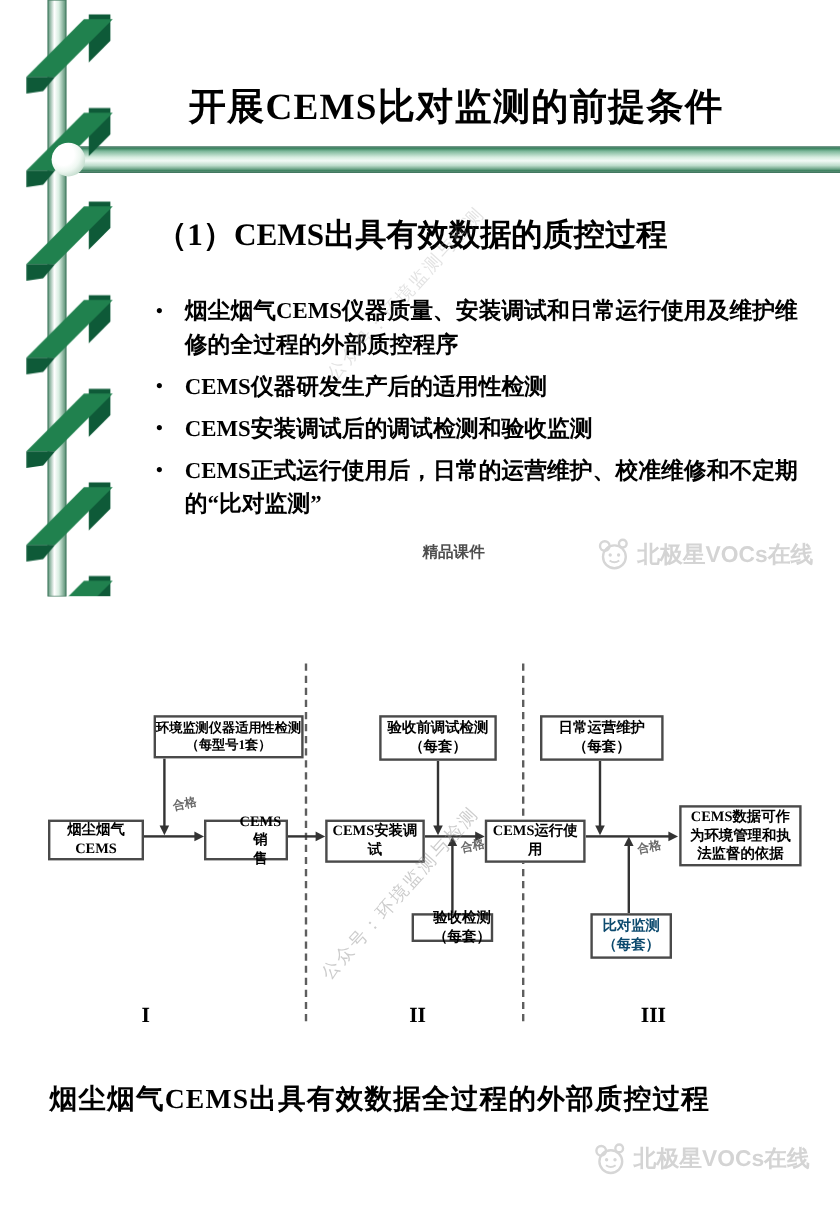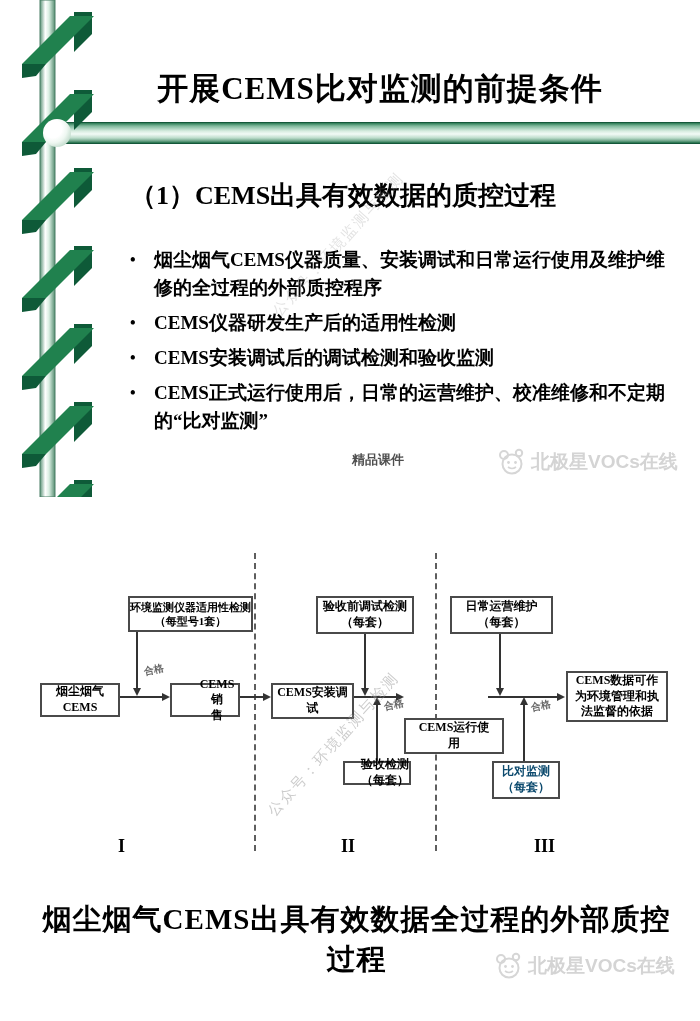--- a/index.html
+++ b/index.html
@@ -36,21 +36,21 @@
   .fbox-red{color:#0c4a6e;}
   .hl{position:absolute;height:2px;background:#333;z-index:2;}
   .vl{position:absolute;width:2px;background:#333;z-index:2;}
   .ar{position:absolute;width:0;height:0;z-index:2;}
   .ar-right{border-top:4px solid transparent;border-bottom:4px solid transparent;border-left:8px solid #333;}
   .ar-down{border-left:4px solid transparent;border-right:4px solid transparent;border-top:8px solid #333;}
   .ar-up{border-left:4px solid transparent;border-right:4px solid transparent;border-bottom:8px solid #333;}
   .pass{position:absolute;font-size:10px;color:#6a6a6a;font-weight:bold;transform:rotate(-12deg);z-index:2;}
   .sec{position:absolute;top:836px;font-size:18px;font-weight:bold;z-index:2;}
   .caption{position:absolute;left:0;top:900px;width:633px;text-align:center;
-           font-size:29px;font-weight:bold;letter-spacing:1px;padding-left:40px;}
+           font-size:23px;font-weight:bold;letter-spacing:1px;}
 </style>
 </head>
 <body>
 
 <div class="page">
 
   <svg class="spiral" width="84" height="497" viewBox="0 0 84 497">
     <defs>
       <linearGradient id="pole" x1="0" y1="0" x2="1" y2="0">
         <stop offset="0" stop-color="#5d9579"></stop>
@@ -116,21 +116,21 @@
   <div class="fbox" style="left:40px;top:683px;width:80px;height:34px;">烟尘烟气
 CEMS</div>
   <div class="fbox" style="left:170px;top:683px;width:70px;height:34px;padding-left:24px;">CEMS销
 售</div>
   <div class="fbox" style="left:271px;top:683px;width:83px;height:36px;">CEMS安装调
 试</div>
   <div class="fbox" style="left:316px;top:596px;width:98px;height:38px;">验收前调试检测
 （每套）</div>
   <div class="fbox" style="left:343px;top:761px;width:68px;height:24px;padding-left:16px;">验收检测
 （每套）</div>
-  <div class="fbox" style="left:404px;top:718px;width:100px;height:36px;">CEMS运行使
+  <div class="fbox" style="left:404px;top:683px;width:84px;height:36px;">CEMS运行使
 用</div>
   <div class="fbox" style="left:450px;top:596px;width:103px;height:38px;">日常运营维护
 （每套）</div>
   <div class="fbox" style="left:566px;top:671px;width:102px;height:51px;">CEMS数据可作
 为环境管理和执
 法监督的依据</div>
   <div class="fbox fbox-red" style="left:492px;top:761px;width:68px;height:38px;">比对监测
 （每套）</div>
 
   <div class="hl" style="left:120px;top:696px;width:44px;"></div>

